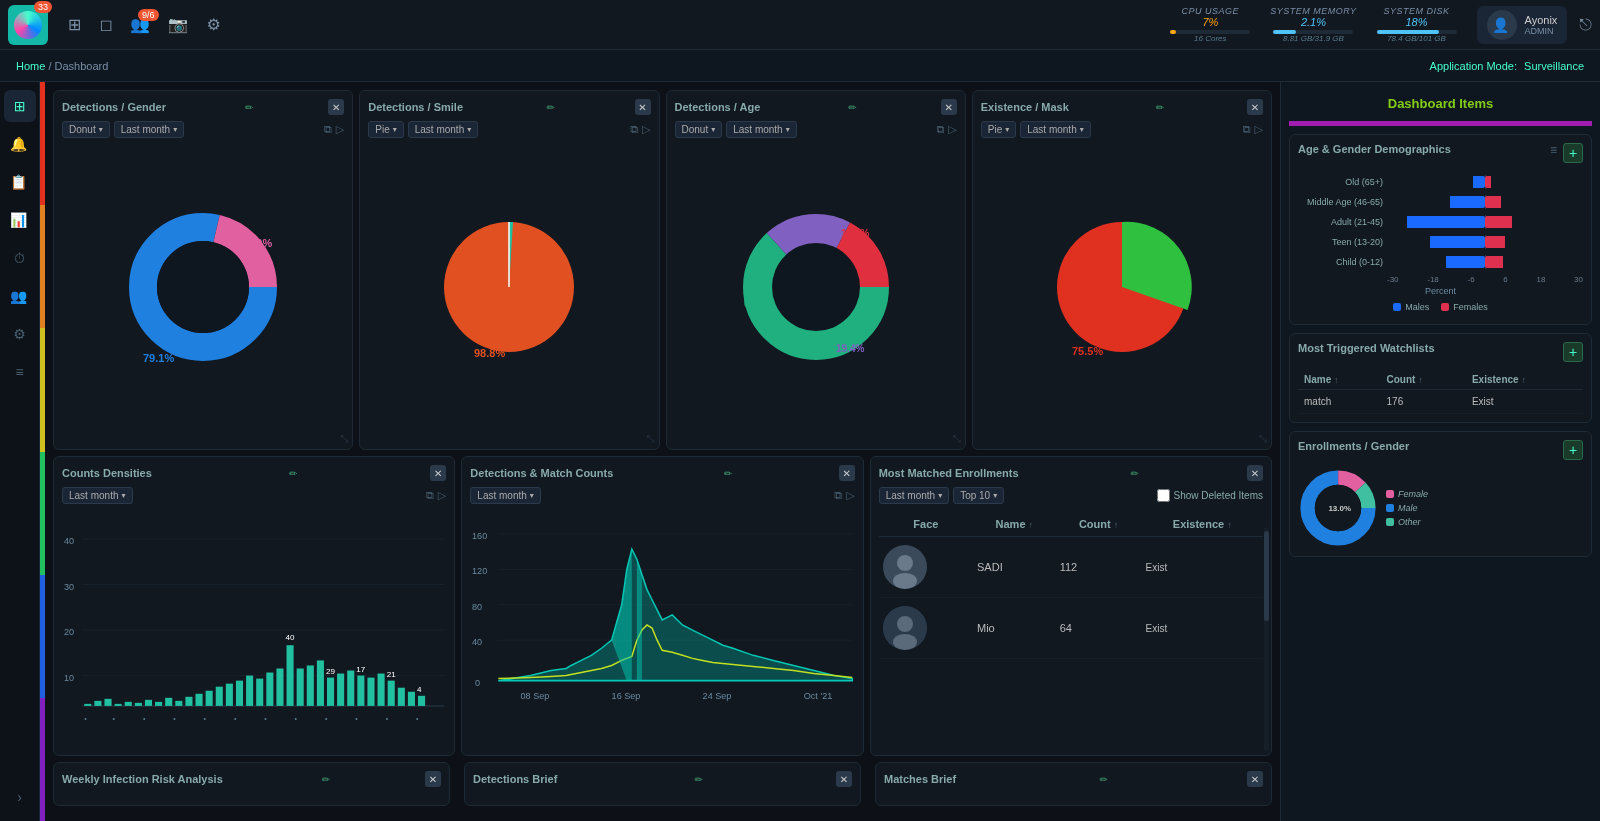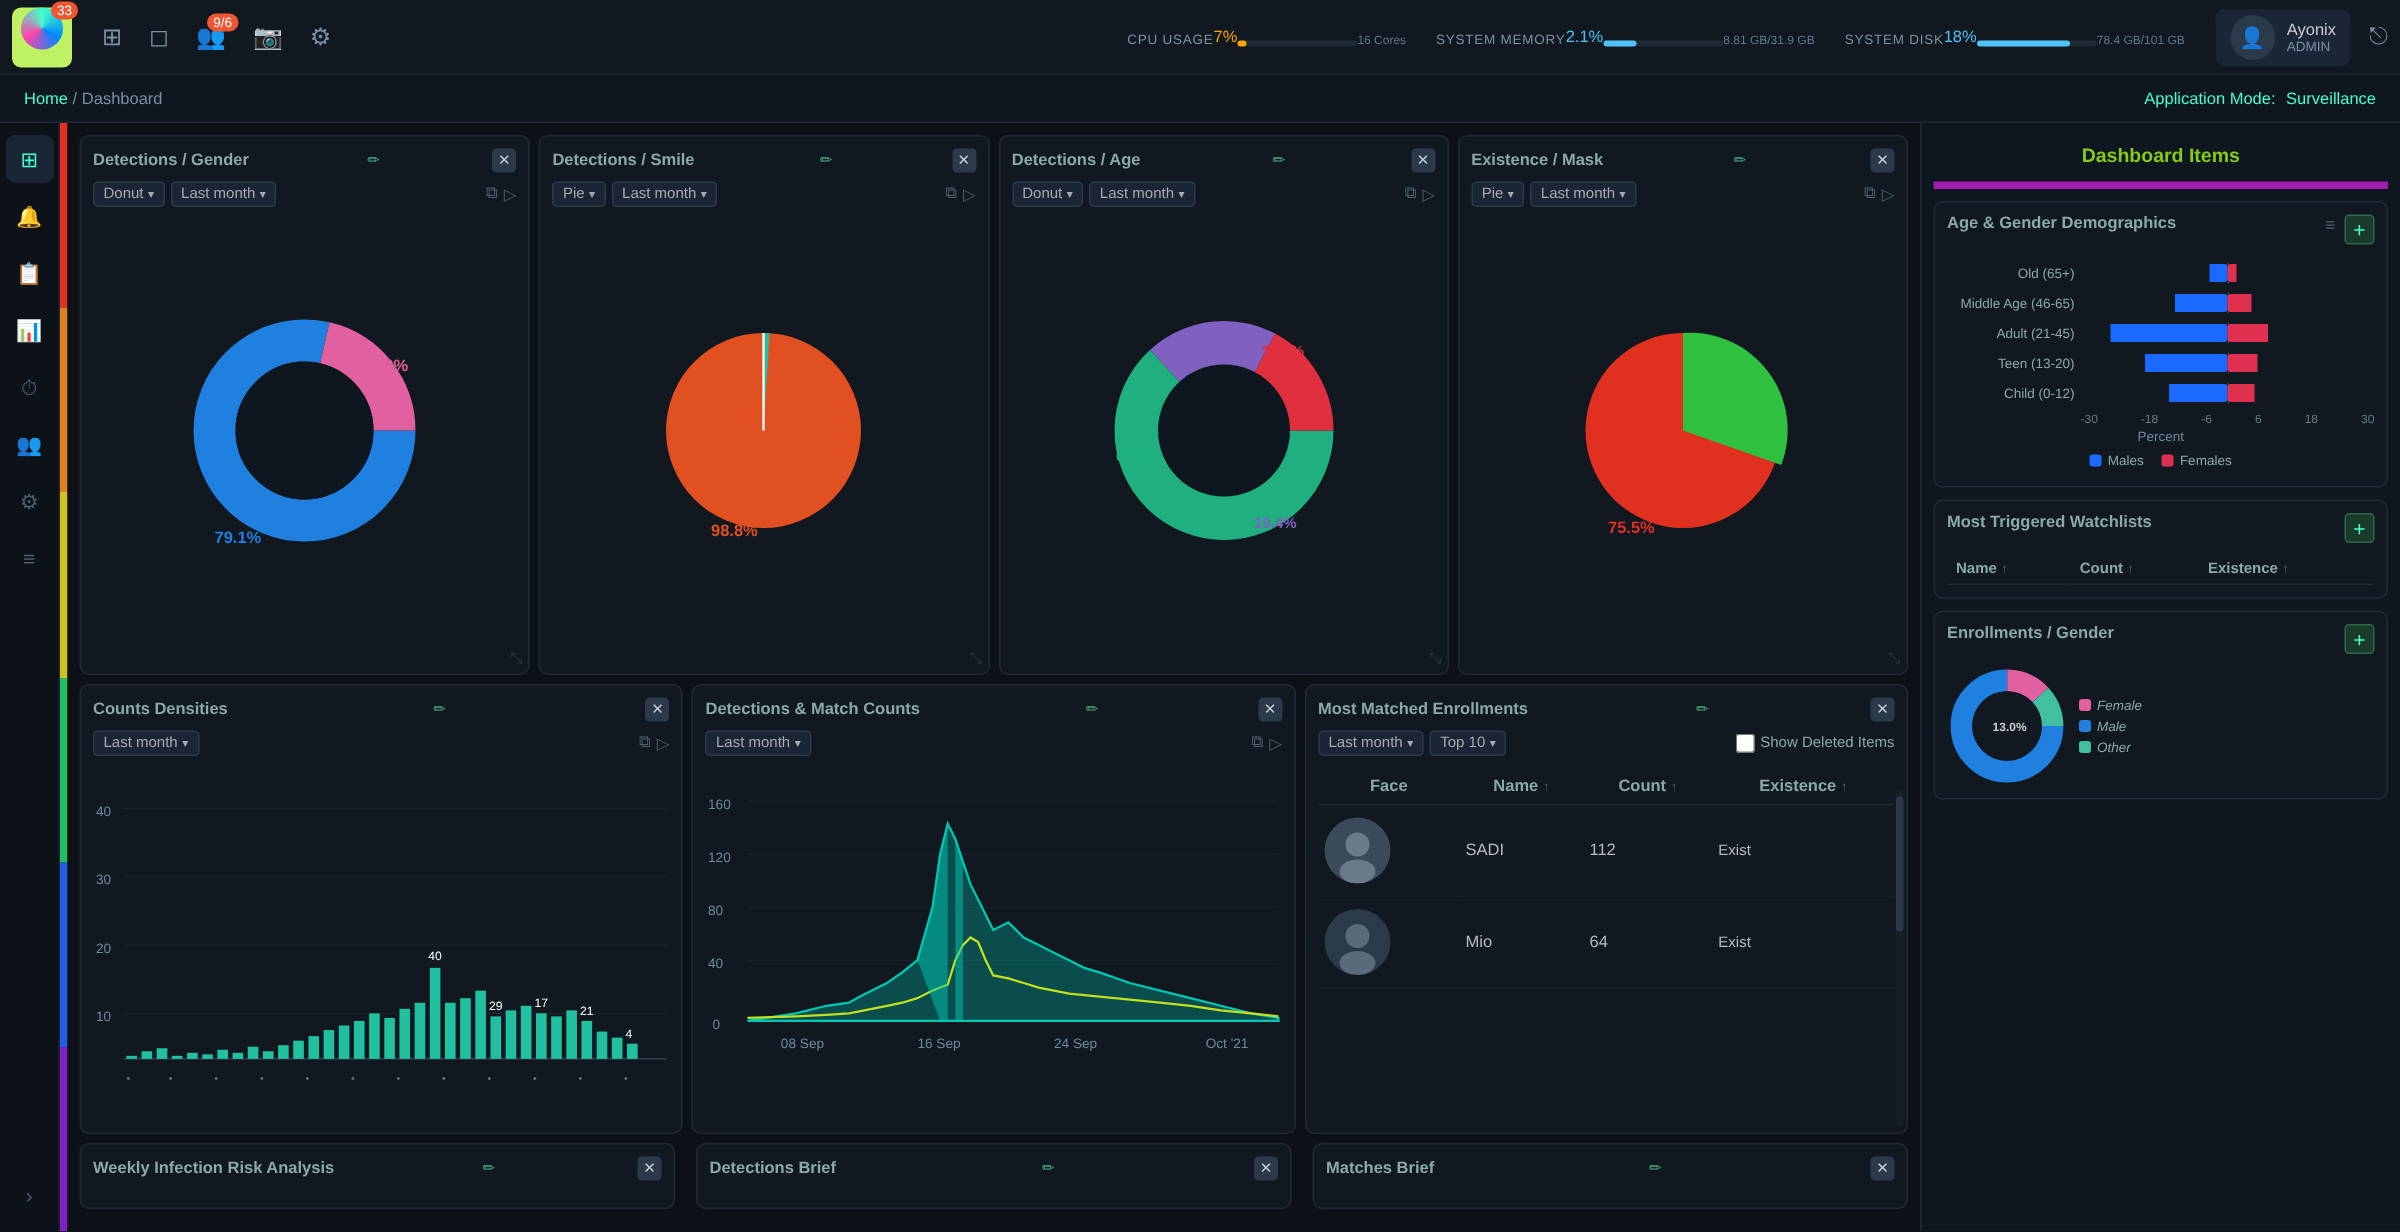--- a/index.html
+++ b/index.html
@@ -19,23 +19,24 @@
       height: 50px;
       display: flex;
       align-items: center;
       padding: 0 8px;
       border-bottom: 1px solid #1e2a35;
       position: relative;
     }
     .logo-area {
       width: 40px;
       height: 40px;
-      background: #bef264;
+      background: #14b8a6;
       border-radius: 6px;
       display: flex;
+      align-items: center;
       justify-content: center;
       margin-right: 10px;
       position: relative;
     }
     .logo-circle {
       width: 28px; height: 28px;
       border-radius: 50%;
       background: conic-gradient(#4fc, #08f, #f4a, #4fc);
       position: relative;
     }
@@ -62,24 +63,25 @@
     }
     .nav-icon .badge { position: absolute; top: -6px; right: -8px; }
     .sys-stats {
       display: flex;
       gap: 20px;
       align-items: center;
       margin-right: 20px;
     }
     .sys-stat {
       display: flex;
-      flex-direction: row;
-      align-items: flex-end;
+      flex-direction: column;
+      align-items: center;
       font-size: 10px;
       color: #8aa;
+      font-style: italic;
     }
     .sys-stat-label { font-size: 9px; color: #7a8fa6; letter-spacing: 0.5px; }
     .progress-bar-wrap {
       width: 80px; height: 4px;
       background: #1e2a35;
       border-radius: 2px;
       margin-top: 2px;
     }
     .progress-bar-fill {
       height: 100%;
@@ -921,20 +923,25 @@
       </div>
       <table class="data-table">
         <thead>
           <tr>
             <th>Name <span class="sort-arrow">↑</span></th>
             <th>Count <span class="sort-arrow">↑</span></th>
             <th>Existence <span class="sort-arrow">↑</span></th>
           </tr>
         </thead>
         <tbody>
+          <tr>
+            <td>match</td>
+            <td>176</td>
+            <td class="exist-badge">Exist</td>
+          </tr>
         </tbody>
       </table>
     </div>
 
     <div class="right-section">
       <div class="right-section-header">
         <span class="right-section-title">Enrollments / Gender</span>
         <div class="add-btn">+</div>
       </div>
       <div style="display:flex;align-items:center;gap:8px;">

